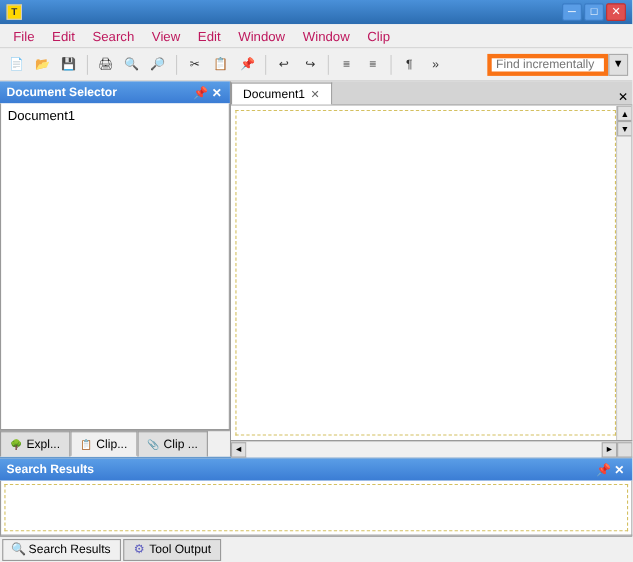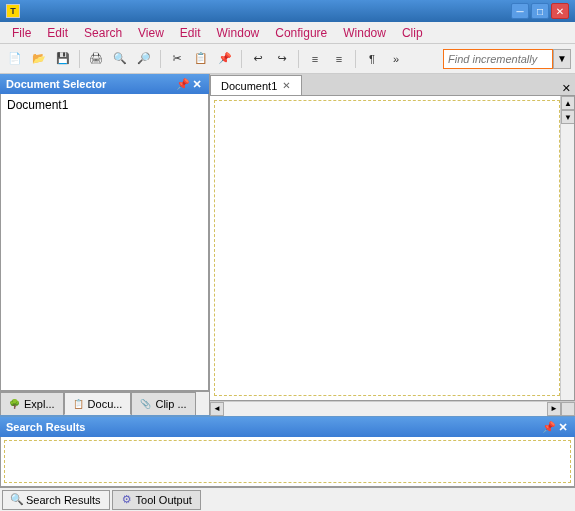--- a/index.html
+++ b/index.html
@@ -107,25 +107,24 @@
       margin: 0 3px;
     }
     .toolbar-find {
       margin-left: auto;
       display: flex;
       align-items: center;
     }
     .find-input {
       width: 110px;
       height: 20px;
-      border: 1px solid #f97316;
+      border: 4px solid #f97316;
       background: white;
       padding: 0 4px;
       font-size: 11px;
-      font-style: italic;
     }
     .toolbar-find-btn {
       width: 18px;
       height: 20px;
       background: #e0e0e0;
       border: 1px solid #aaa;
       cursor: pointer;
       display: flex;
       align-items: center;
       justify-content: center;
@@ -420,21 +419,20 @@
   </div>
 </div>
 
 <div class="menu-bar">
   <span class="menu-item">File</span>
   <span class="menu-item">Edit</span>
   <span class="menu-item">Search</span>
   <span class="menu-item">View</span>
   <span class="menu-item">Edit</span>
   <span class="menu-item">Window</span>
-  <span class="menu-item">Configure</span>
   <span class="menu-item">Window</span>
   <span class="menu-item">Clip</span>
 </div>
 
 <div class="toolbar">
 
   <button class="toolbar-btn" title="New">📄</button>
   <button class="toolbar-btn" title="Open">📂</button>
   <button class="toolbar-btn" title="Save">💾</button>
   <div class="toolbar-sep"></div>
@@ -474,21 +472,21 @@
     <div class="doc-selector-content">
       <div class="doc-item">Document1</div>
     </div>
     <div class="left-tabs">
       <div class="left-tab">
         <span class="left-tab-icon icon-explorer">🌳</span>
         <span>Expl...</span>
       </div>
       <div class="left-tab active">
         <span class="left-tab-icon icon-doc">📋</span>
-        <span>Docu...</span>
+        <span>Clip...</span>
       </div>
       <div class="left-tab">
         <span class="left-tab-icon icon-clip">📎</span>
         <span>Clip ...</span>
       </div>
     </div>
   </div>
 
   <div class="right-panel">
     <div class="doc-tabs">

